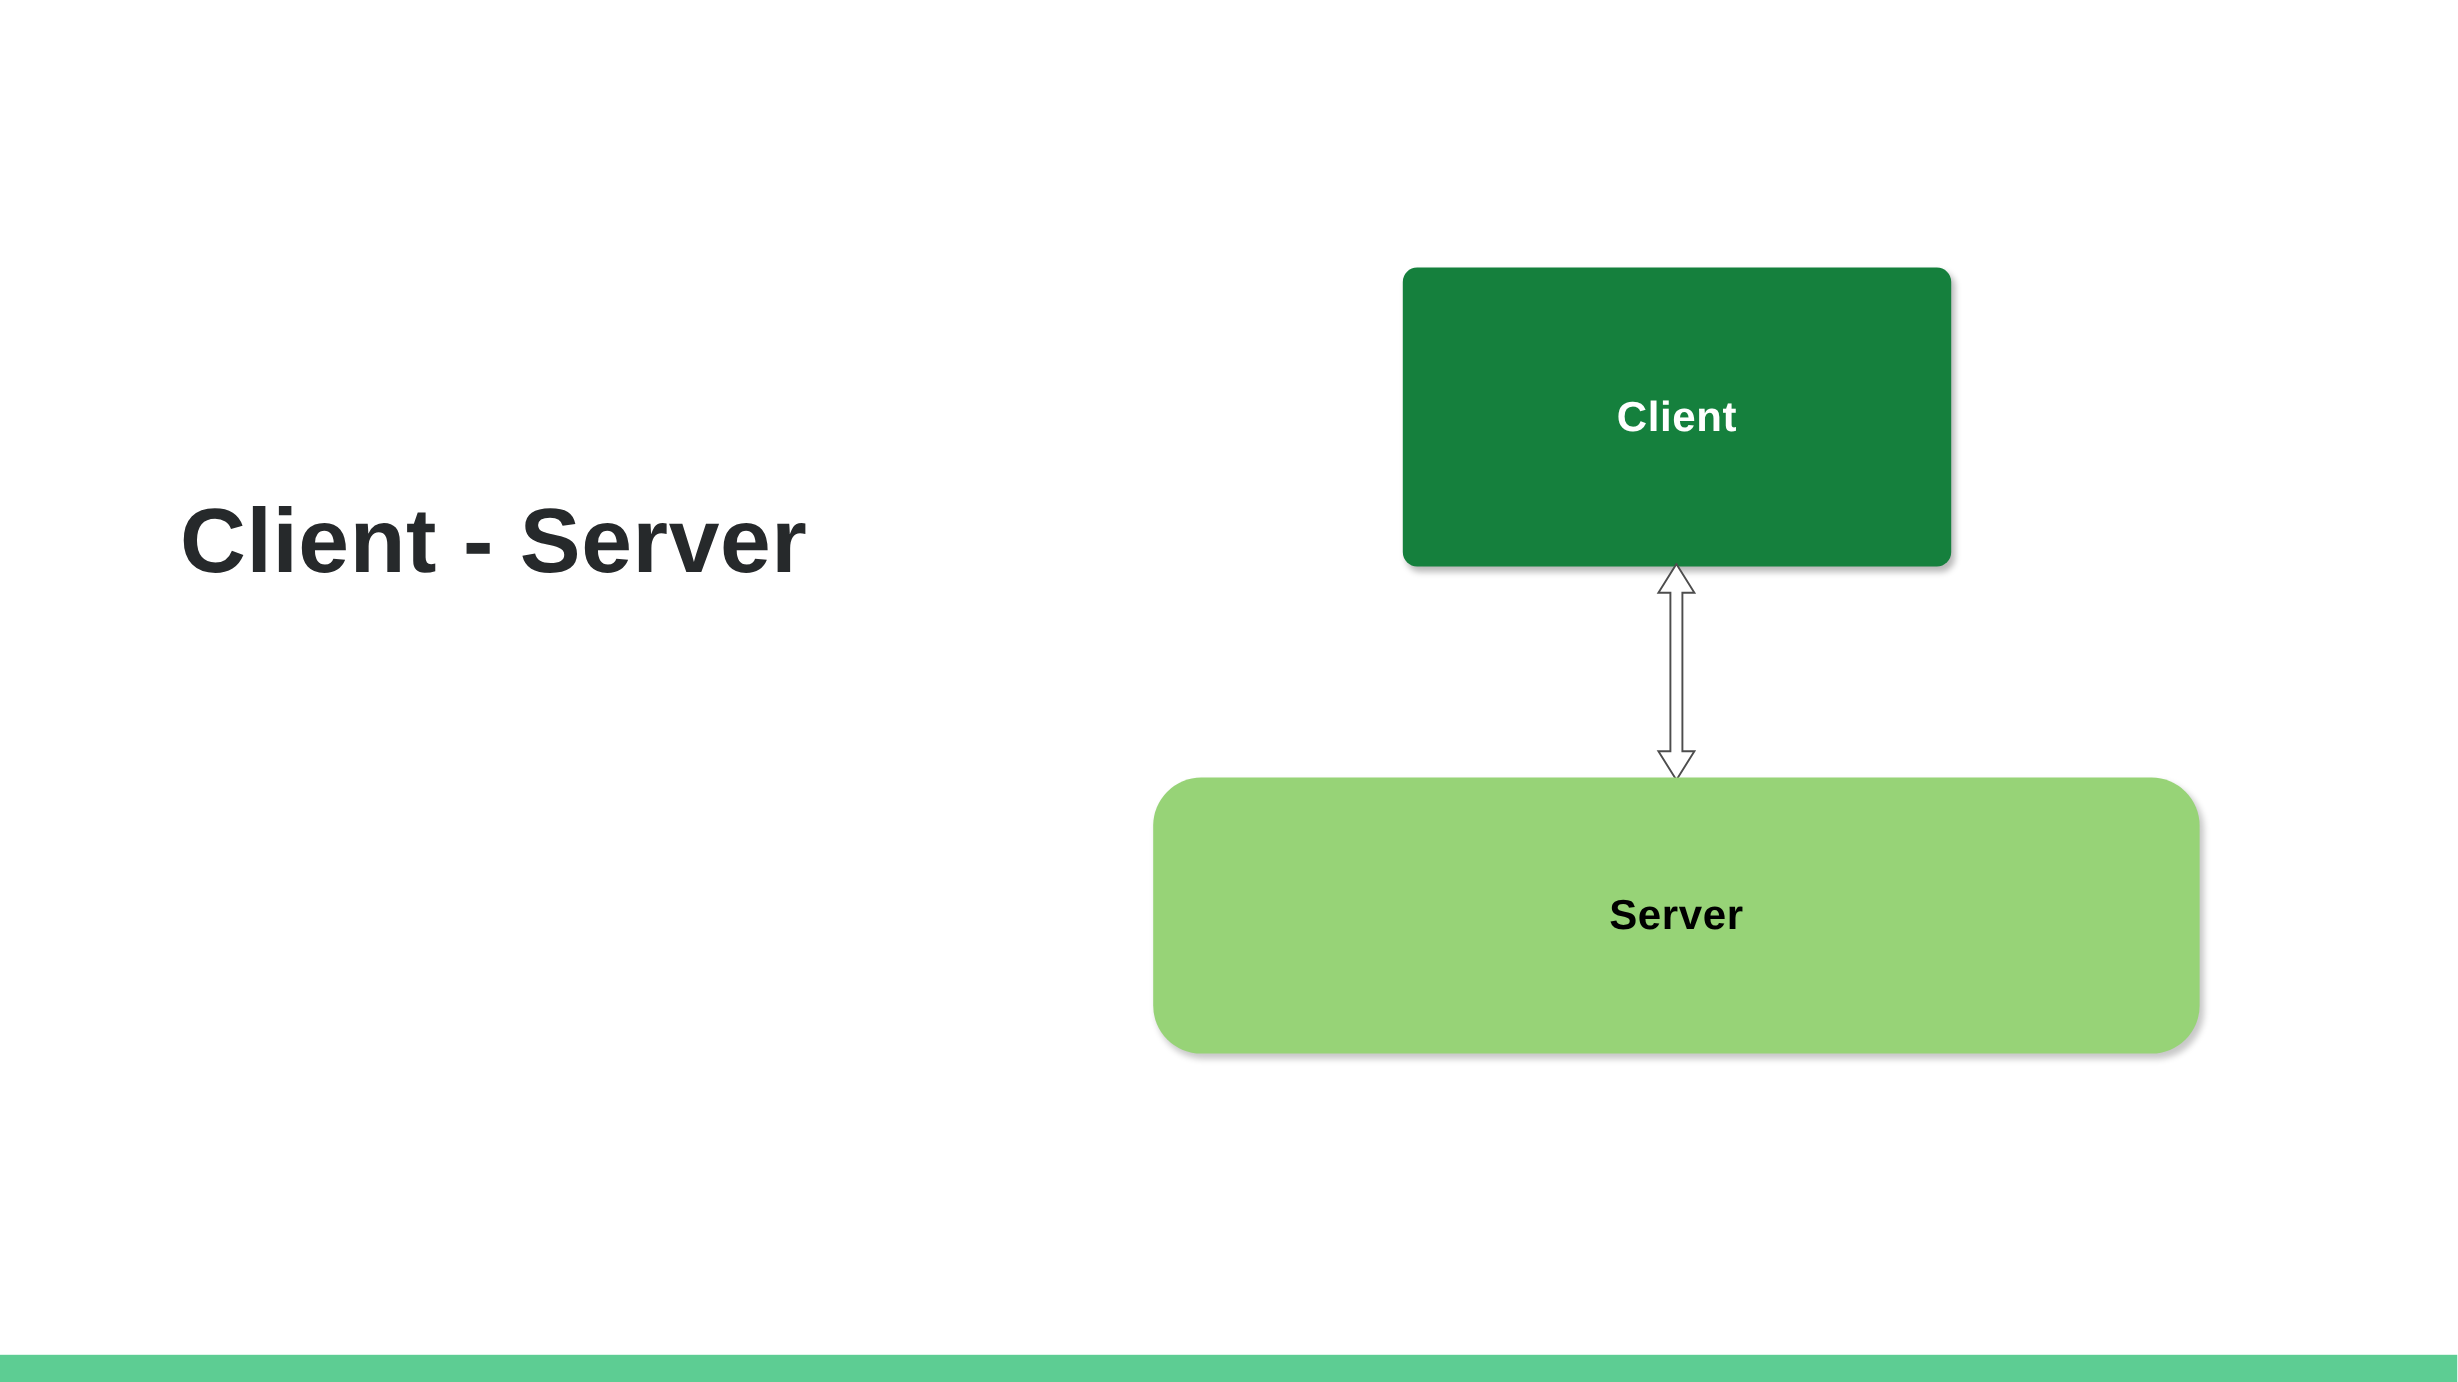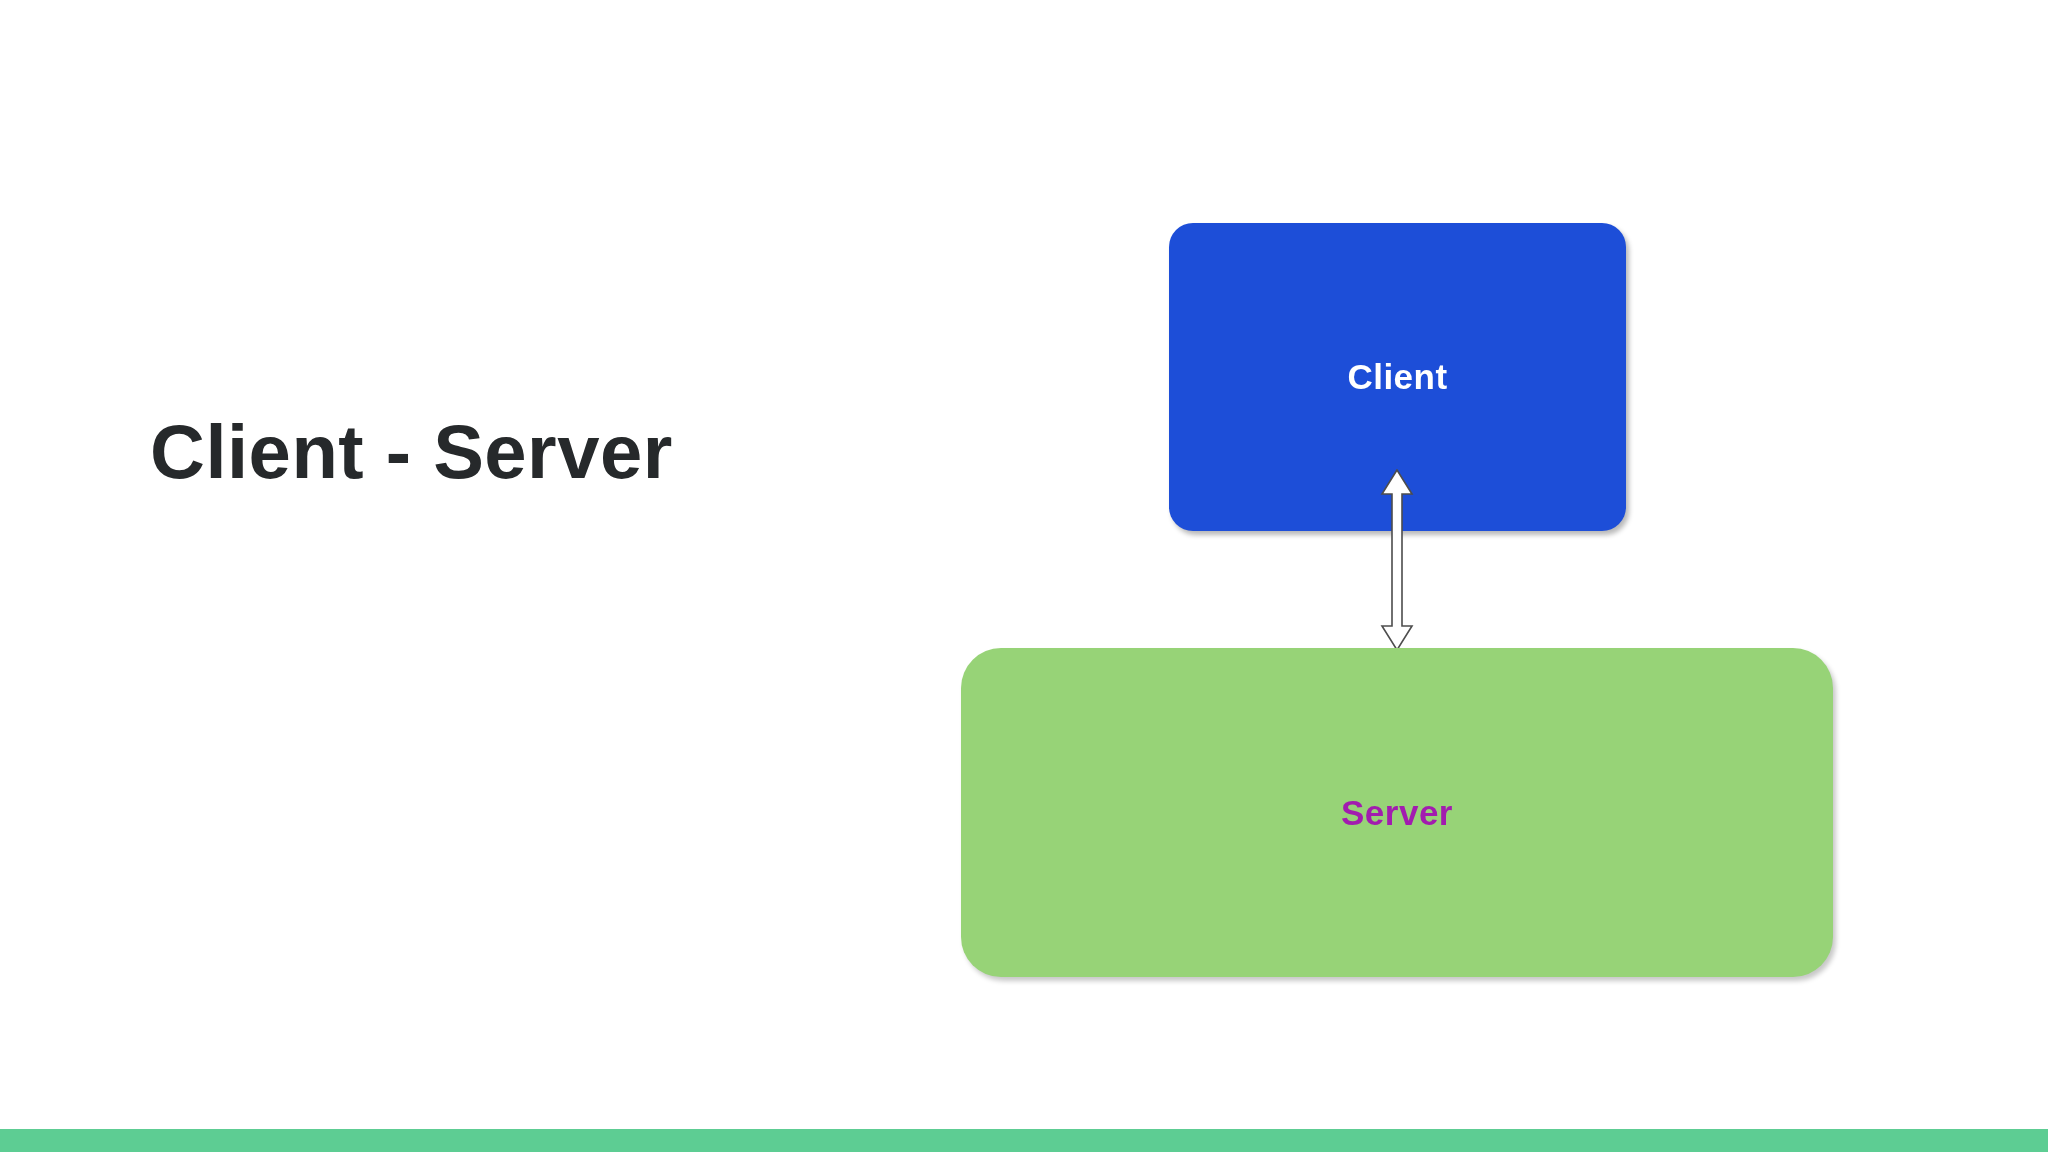--- a/index.html
+++ b/index.html
@@ -33,34 +33,34 @@
     align-items: center;
     justify-content: center;
     font-weight: 700;
     font-size: 35px;
     letter-spacing: 0.5px;
   }
   .node-client {
     left: 1169px;
     top: 223px;
     width: 457px;
-    height: 308px;
-    background: #1d4ed8;
-    border-radius: 24px;
+    height: 249px;
+    background: #15803d;
+    border-radius: 12px;
     color: #ffffff;
     box-shadow: 3px 4px 5px rgba(0, 0, 0, 0.28);
   }
   .node-server {
     left: 961px;
     top: 648px;
     width: 872px;
-    height: 329px;
+    height: 230px;
     background: #97d377;
     border-radius: 40px;
-    color: #a21caf;
+    color: #000000;
     box-shadow: 3px 4px 5px rgba(0, 0, 0, 0.22);
   }
   .connector {
     position: absolute;
     left: 1379px;
     top: 469px;
     width: 36px;
     height: 182px;
   }
   .footer-bar {

